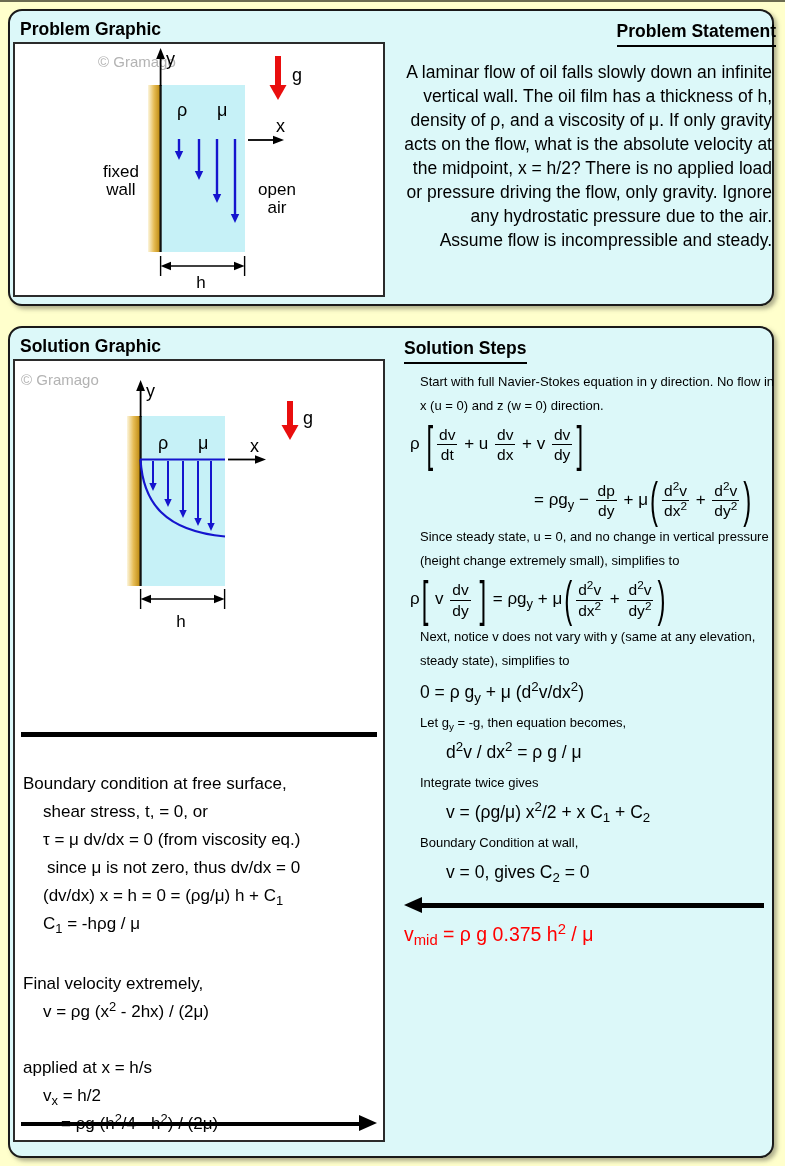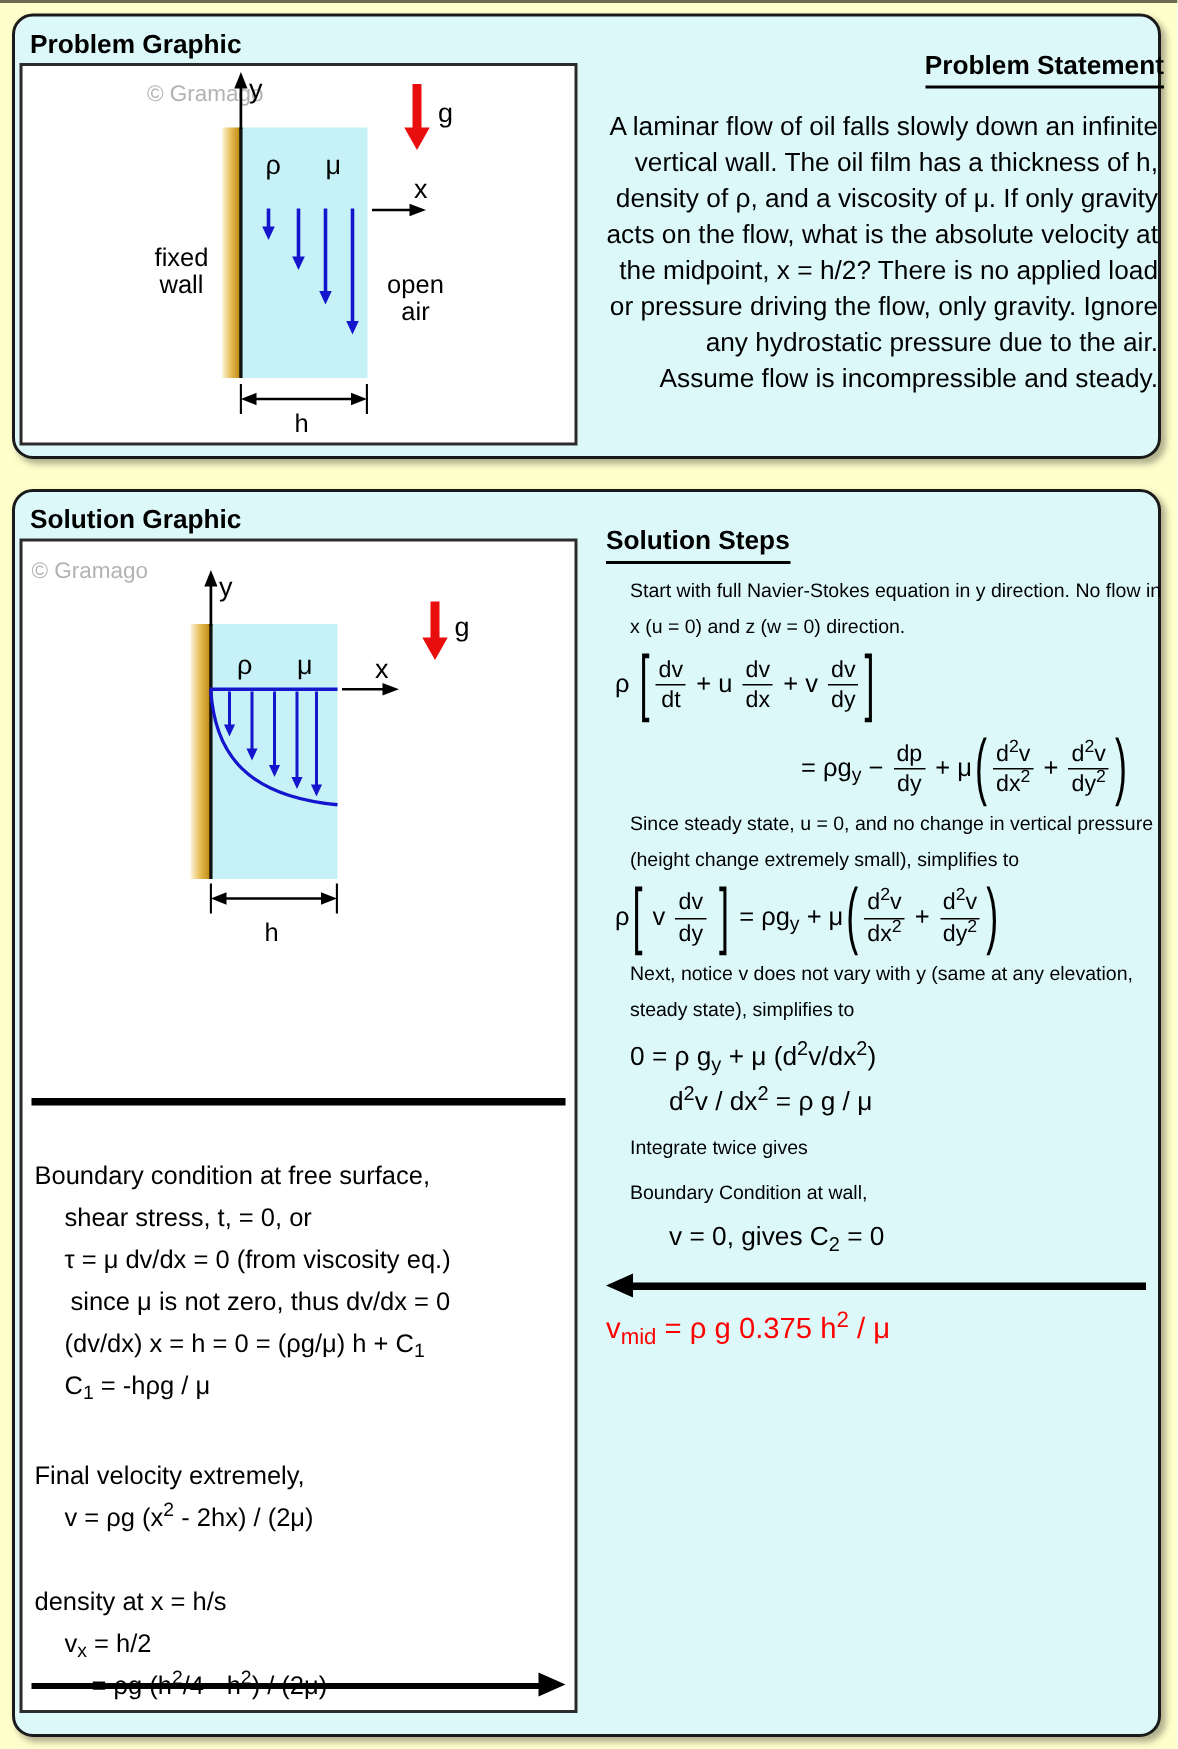--- a/index.html
+++ b/index.html
@@ -28,21 +28,21 @@
     position:absolute;left:10px;top:7px;
     font-size:17.5px;font-weight:bold;line-height:22px;white-space:nowrap;
   }
   .underlined{border-bottom:2.5px solid #000;padding-bottom:3px;}
   .gbox{
     position:absolute;left:3px;top:31px;width:372px;
     background:var(--box_bg);border:2px solid var(--box_border);
   }
   #problem-gbox{height:255px;}
   #solution-gbox{height:783px;}
-  .rcol{position:absolute;left:394px;width:372px;top:12px;height:100%;}
+  .rcol{position:absolute;left:394px;width:372px;top:0;height:100%;}
   .rcol .box-title{position:static;display:inline-block;margin:9px 0 0 0;}
   .body-text{font-size:17.5px;line-height:24px;margin-top:13px;width:368px;}
   .steps-flow p{font-size:13px;line-height:24px;margin:6px 0 0 16px;}
   .divider{position:absolute;left:6px;top:371px;width:356px;height:4.5px;background:#000;}
   .notes{position:absolute;left:8px;top:387px;width:356px;font-size:17px;margin-top:22px;}
   .nline{line-height:28px;white-space:nowrap;}
   .in1{padding-left:20px;}
   .in2{padding-left:24px;}
   .in3{padding-left:38px;}
   .gap32{margin-top:32px;}
@@ -210,39 +210,41 @@
 
       <div class="notes">
         <div class="nline">Boundary condition at free surface,</div>
         <div class="nline in1">shear stress, t, = 0, or</div>
         <div class="nline in1">τ = μ dv/dx = 0 (from viscosity eq.)</div>
         <div class="nline in2">since μ is not zero, thus dv/dx = 0</div>
         <div class="nline in1">(dv/dx) x = h = 0 = (ρg/μ) h + C<sub>1</sub></div>
         <div class="nline in1">C<sub>1</sub> = -hρg / μ</div>
         <div class="nline gap32">Final velocity extremely,</div>
         <div class="nline in1">v = ρg (x<sup>2</sup> - 2hx) / (2μ)</div>
-        <div class="nline gap28">density at x = h/s</div>
+        <div class="nline gap28">applied at x = h/s</div>
         <div class="nline in1">v<sub>x</sub> = h/2</div>
         <div class="nline in3">= ρg (h<sup>2</sup>/4 - h<sup>2</sup>) / (2μ)</div>
       </div>
 
       <div class="harrow harrow-right"></div>
     </div>
 
     <div class="rcol steps-flow">
       <h2 class="box-title underlined">Solution Steps</h2>
       <p>Start with full Navier-Stokes equation in y direction. No flow in x (u = 0) and z (w = 0) direction.</p>
       <div class="eqrow mt8 ml6">ρ <span class="br">[</span><span class="frac"><span class="n">dv</span><span class="d">dt</span></span> + u <span class="frac"><span class="n">dv</span><span class="d">dx</span></span> + v <span class="frac"><span class="n">dv</span><span class="d">dy</span></span><span class="br">]</span></div>
       <div class="eqrow mt18 ml130">= ρg<sub>y</sub> − <span class="frac"><span class="n">dp</span><span class="d">dy</span></span> + μ<span class="br">(</span><span class="frac"><span class="n">d<sup>2</sup>v</span><span class="d">dx<sup>2</sup></span></span> + <span class="frac"><span class="n">d<sup>2</sup>v</span><span class="d">dy<sup>2</sup></span></span><span class="br">)</span></div>
       <p class="mt30">Since steady state, u = 0, and no change in vertical pressure (height change extremely small), simplifies to</p>
       <div class="eqrow mt8 ml6">ρ<span class="br">[</span> v <span class="frac"><span class="n">dv</span><span class="d">dy</span></span> <span class="br">]</span> = ρg<sub>y</sub> + μ<span class="br">(</span><span class="frac"><span class="n">d<sup>2</sup>v</span><span class="d">dx<sup>2</sup></span></span> + <span class="frac"><span class="n">d<sup>2</sup>v</span><span class="d">dy<sup>2</sup></span></span><span class="br">)</span></div>
       <p class="mt30">Next, notice v does not vary with y (same at any elevation, steady state), simplifies to</p>
       <div class="eqline mt6">0 = ρ g<sub>y</sub> + μ (d<sup>2</sup>v/dx<sup>2</sup>)</div>
+      <p class="mt22">Let g<sub>y</sub> = -g, then equation becomes,</p>
       <div class="eqline mt4">d<sup>2</sup>v / dx<sup>2</sup> = ρ g / μ</div>
       <p class="mt28">Integrate twice gives</p>
+      <div class="eqline mt4">v = (ρg/μ) x<sup>2</sup>/2 + x C<sub>1</sub> + C<sub>2</sub></div>
       <p class="mt32">Boundary Condition at wall,</p>
       <div class="eqline mt4">v = 0, gives C<sub>2</sub> = 0</div>
       <div class="harrow harrow-left"></div>
       <div class="answer">v<sub>mid</sub> = ρ g 0.375 h<sup>2</sup> / μ</div>
     </div>
   </section>
 
 </div>
 
 </body></html>

